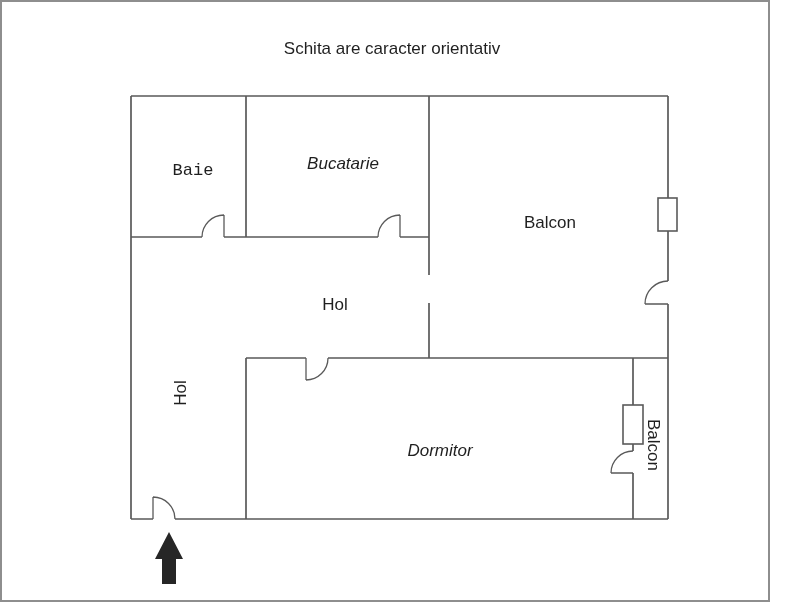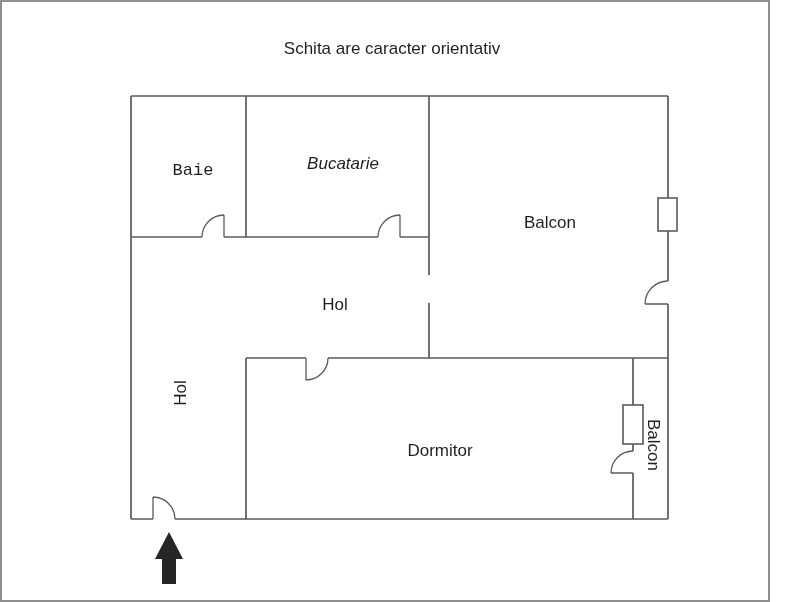--- a/index.html
+++ b/index.html
@@ -76,17 +76,17 @@
   <div class="label" style="left:191px; top:168px;font-family:Liberation Mono, monospace;">Baie</div>
 
   <div class="label" style="left:341px; top:161px;font-style:italic;">Bucatarie</div>
 
   <div class="label" style="left:548px; top:220px;">Balcon</div>
 
   <div class="label" style="left:333px; top:302px;">Hol</div>
 
   <div class="label rot-ccw" style="left:178px; top:391px;">Hol</div>
 
-  <div class="label" style="left:438px; top:448px;">Dormitor</div>
+  <div class="label" style="left:438px; top:448px;font-style:italic;">Dormitor</div>
 
   <div class="label rot-cw" style="left:651px; top:443px;">Balcon</div>
 
 </div>
 
 </body></html>

